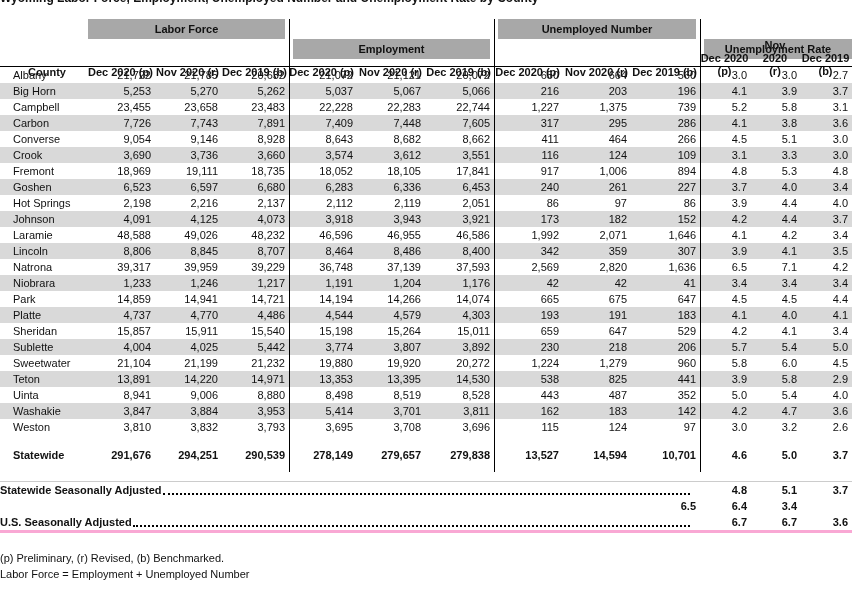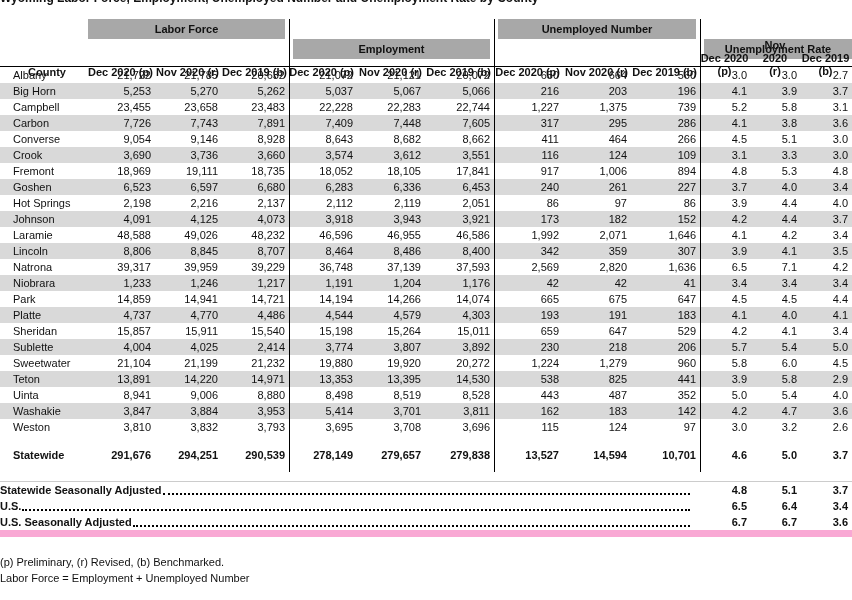--- a/index.html
+++ b/index.html
@@ -32,21 +32,21 @@
   #county-rows .row:nth-of-type(even) { background: #d9d9d9; }
 
   .statewide { margin-top: 12px; font-weight: bold; }
 
   .hairline { margin-top: 18px; border-top: 1px solid #cccccc; }
 
   .summary .srow { display: grid; grid-template-columns: 700px 51px 50px 51px; height: 16px; line-height: 16px; }
   .summary .lab { display: flex; align-items: flex-end; font-weight: bold; }
   .summary .leader { flex: 1; border-bottom: 2px dotted #000; margin: 0 10px 3px 1px; }
   .summary .c { text-align: right; padding-right: 4px; font-weight: bold; }
-  .summary { border-bottom: 7px solid #f9a8d4; }
+  .summary { border-bottom: 3px solid #f9a8d4; }
 
   .notes { margin-top: 17px; }
   .notes .note { height: 16px; line-height: 16px; }
   .clip-bottom { height: 2px; overflow: hidden; }
   .clip-bottom > div { font-size: 11px; white-space: nowrap; }
 
   .vline { position: absolute; top: 19px; width: 1px; height: 453px; background: #000; }
   #vline-1 { left: 289px; }
   #vline-2 { left: 494px; }
   #vline-3 { left: 700px; }
@@ -363,21 +363,21 @@
         <div class="c">529</div>
         <div class="c">4.2</div>
         <div class="c">4.1</div>
         <div class="c">3.4</div>
       </div>
 
       <div class="grid13 row">
         <div class="county">Sublette</div>
         <div class="c">4,004</div>
         <div class="c">4,025</div>
-        <div class="c">2,414</div>
+        <div class="c">5,442</div>
         <div class="c">3,774</div>
         <div class="c">3,807</div>
         <div class="c">3,892</div>
         <div class="c">230</div>
         <div class="c">218</div>
         <div class="c">206</div>
         <div class="c">5.7</div>
         <div class="c">5.4</div>
         <div class="c">5.0</div>
       </div>
@@ -487,24 +487,20 @@
         <div class="lab">
           <span>Statewide Seasonally Adjusted</span>
           <span class="leader"></span>
         </div>
         <div class="c">4.8</div>
         <div class="c">5.1</div>
         <div class="c">3.7</div>
       </div>
 
       <div class="srow">
-        <div class="lab">
-          <span>U.S.</span>
-          <span class="leader"></span>
-        </div>
         <div class="c">6.5</div>
         <div class="c">6.4</div>
         <div class="c">3.4</div>
       </div>
 
       <div class="srow">
         <div class="lab">
           <span>U.S. Seasonally Adjusted</span>
           <span class="leader"></span>
         </div>

